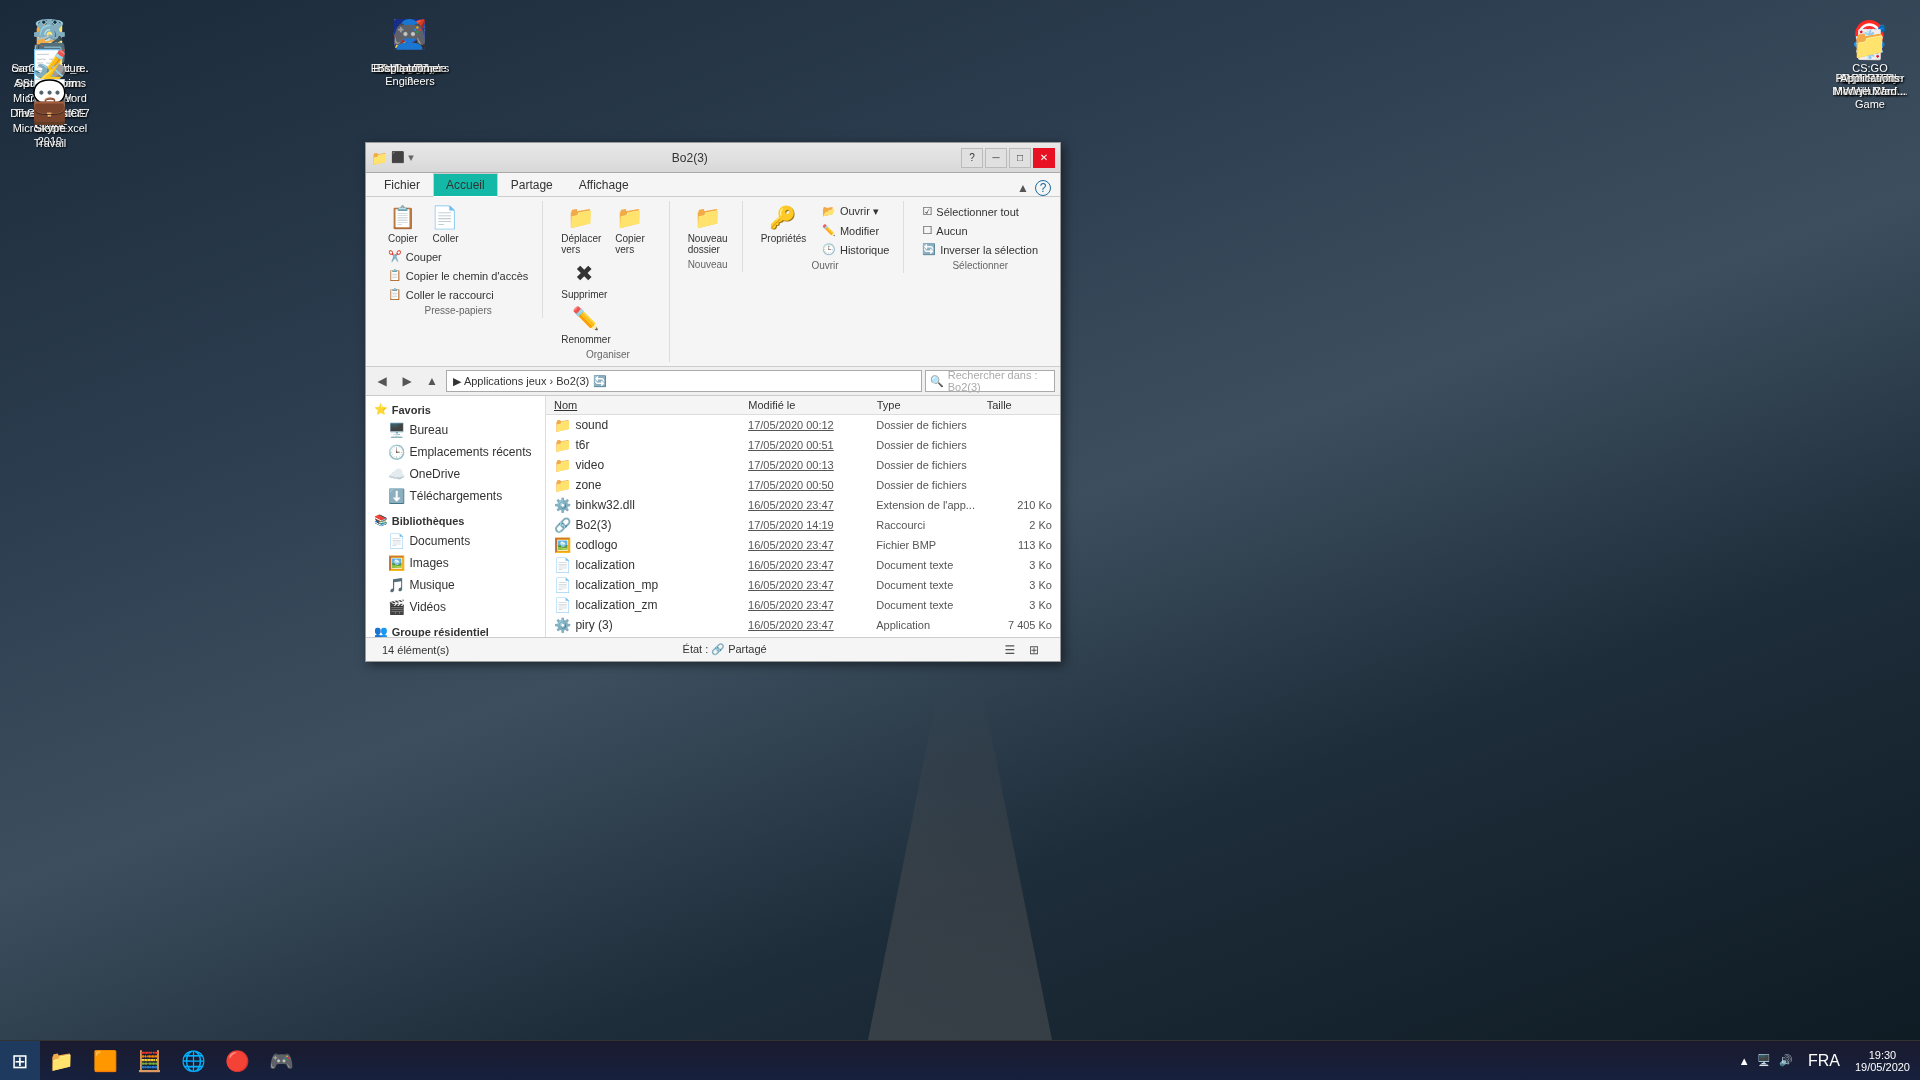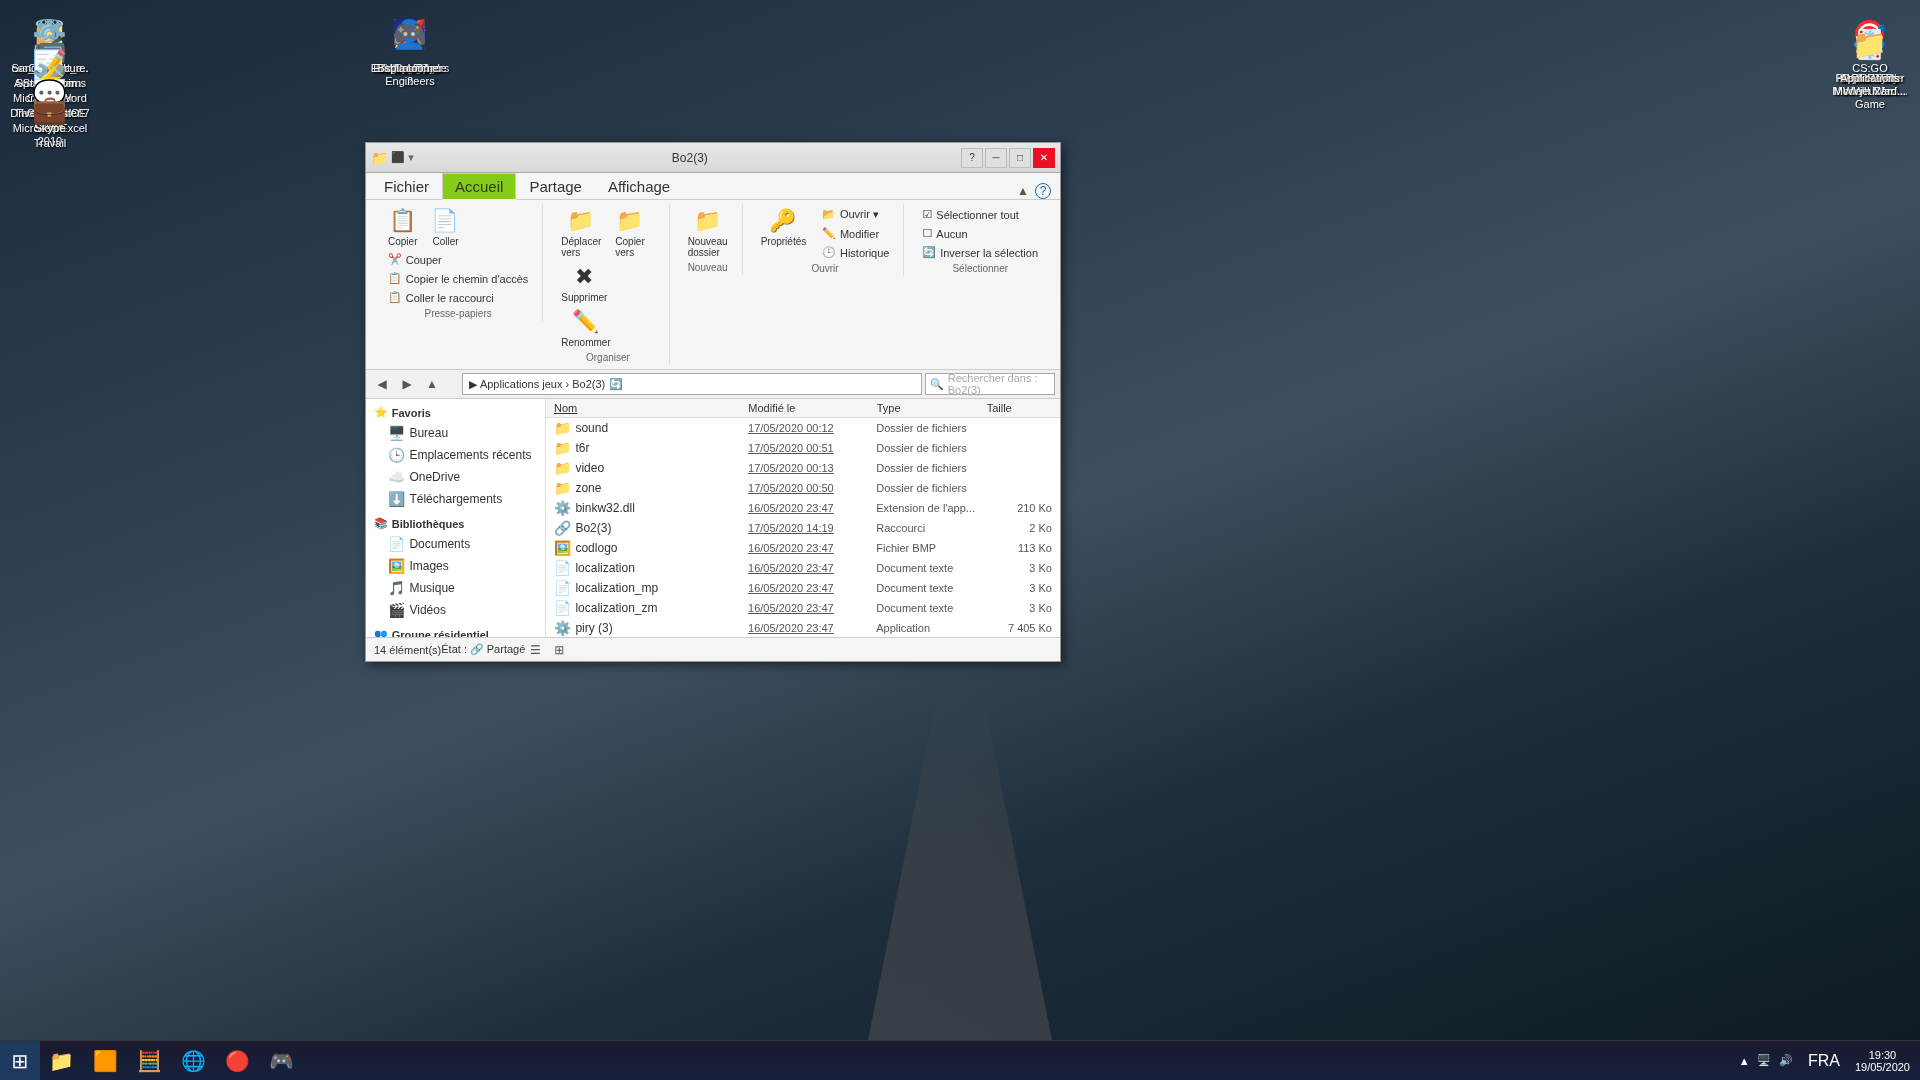--- a/index.html
+++ b/index.html
@@ -179,28 +179,28 @@
       border-bottom: 1px solid #ccc;
     }
     .ribbon-tabs {
       display: flex;
       align-items: flex-end;
       padding: 0 5px;
       border-bottom: 1px solid #ccc;
     }
     .ribbon-tab {
       padding: 4px 12px;
-      font-size: 15px;
+      font-size: 12px;
       cursor: pointer;
       border: 1px solid transparent;
       border-bottom: none;
       color: #333;
     }
     .ribbon-tab.active {
-      background: #84cc16;
+      background: #14b8a6;
       border-color: #ccc;
       border-bottom: 1px solid white;
       margin-bottom: -1px;
     }
     .ribbon-content {
       padding: 4px 8px;
       display: flex;
       align-items: flex-start;
       gap: 4px;
       min-height: 64px;
@@ -270,21 +270,20 @@
     .address-path {
       flex: 1;
       height: 22px;
       background: white;
       border: 1px solid #aaa;
       display: flex;
       align-items: center;
       padding: 0 6px;
       font-size: 11px;
       color: #333;
-      margin-left: 16px;
     }
     .search-box {
       width: 130px;
       height: 22px;
       border: 1px solid #aaa;
       background: white;
       display: flex;
       align-items: center;
       padding: 0 4px;
       font-size: 11px;
@@ -368,23 +367,24 @@
     .file-type { width: 120px; font-size: 11px; color: #555; }
     .file-size { width: 80px; font-size: 11px; color: #555; text-align: right; padding-right: 8px; }
 
     
     .status-bar {
       height: 24px;
       background: #f5f5f5;
       border-top: 1px solid #ccc;
       display: flex;
       align-items: center;
-      padding: 0 8px;
+      padding: 0 16px;
       font-size: 11px;
       color: #333;
+      justify-content: space-between;
     }
     .status-right {
       display: flex;
       gap: 4px;
     }
     .view-btn {
       width: 20px;
       height: 20px;
       display: flex;
       align-items: center;

